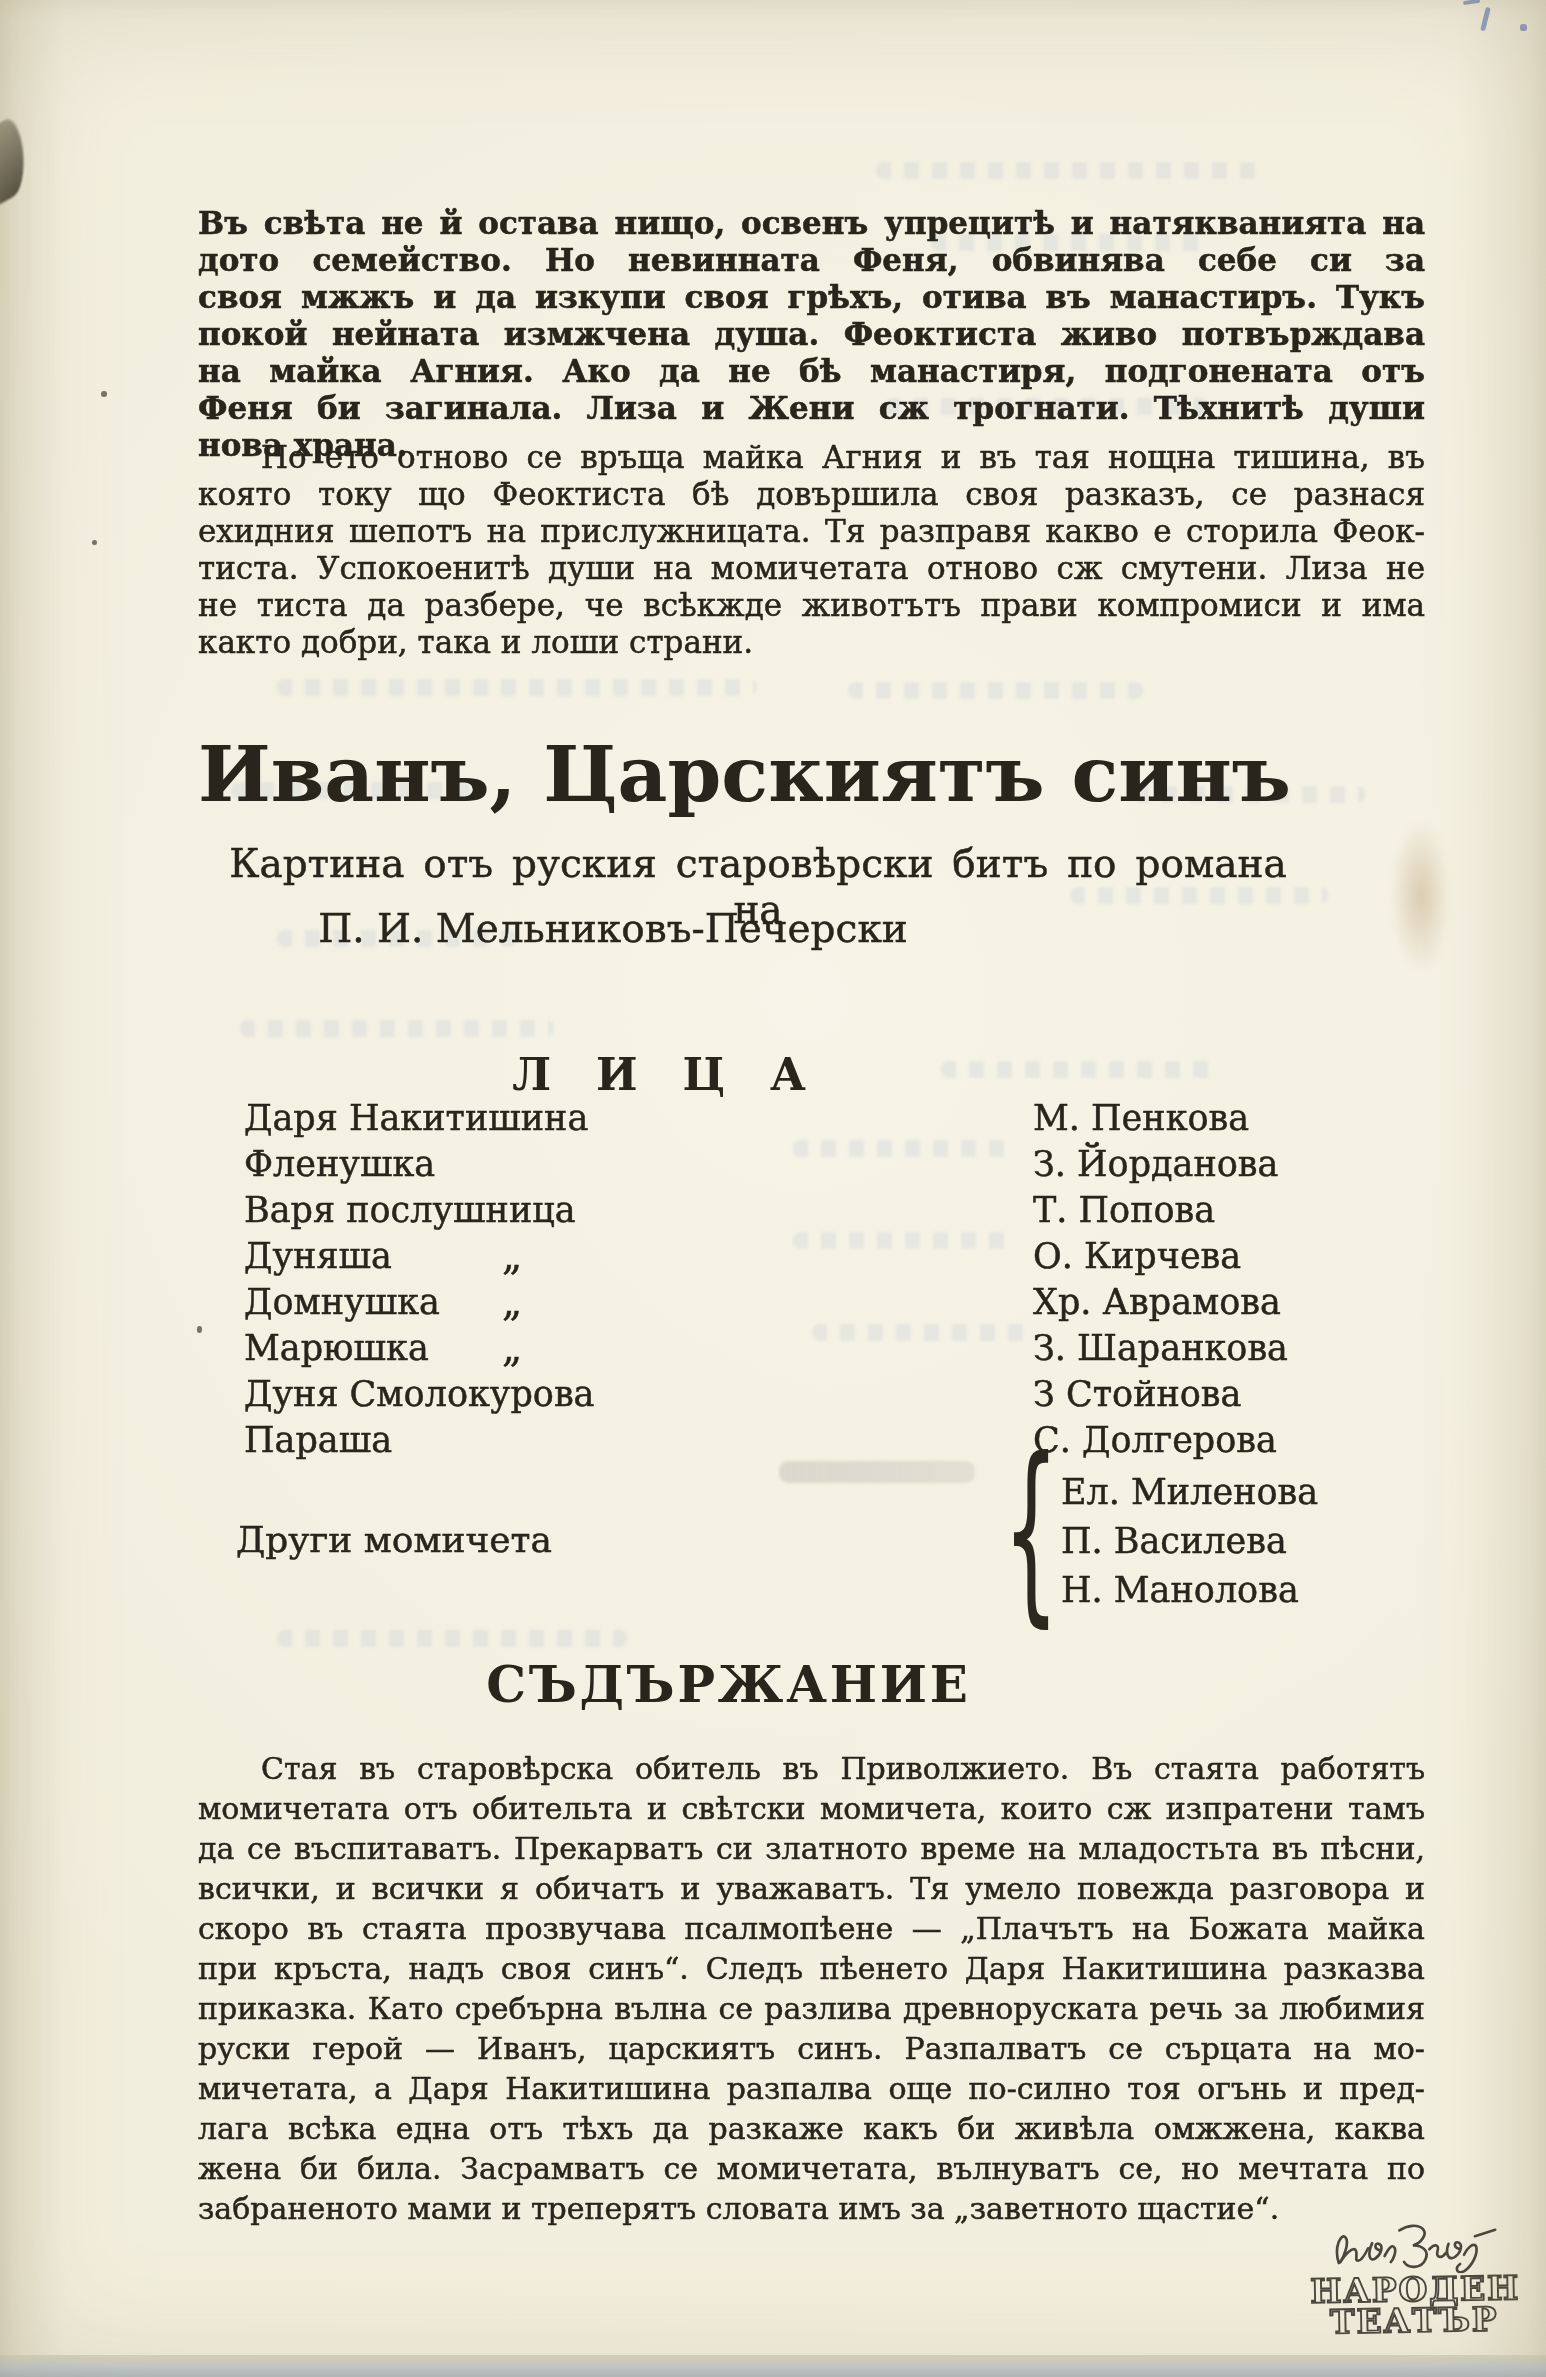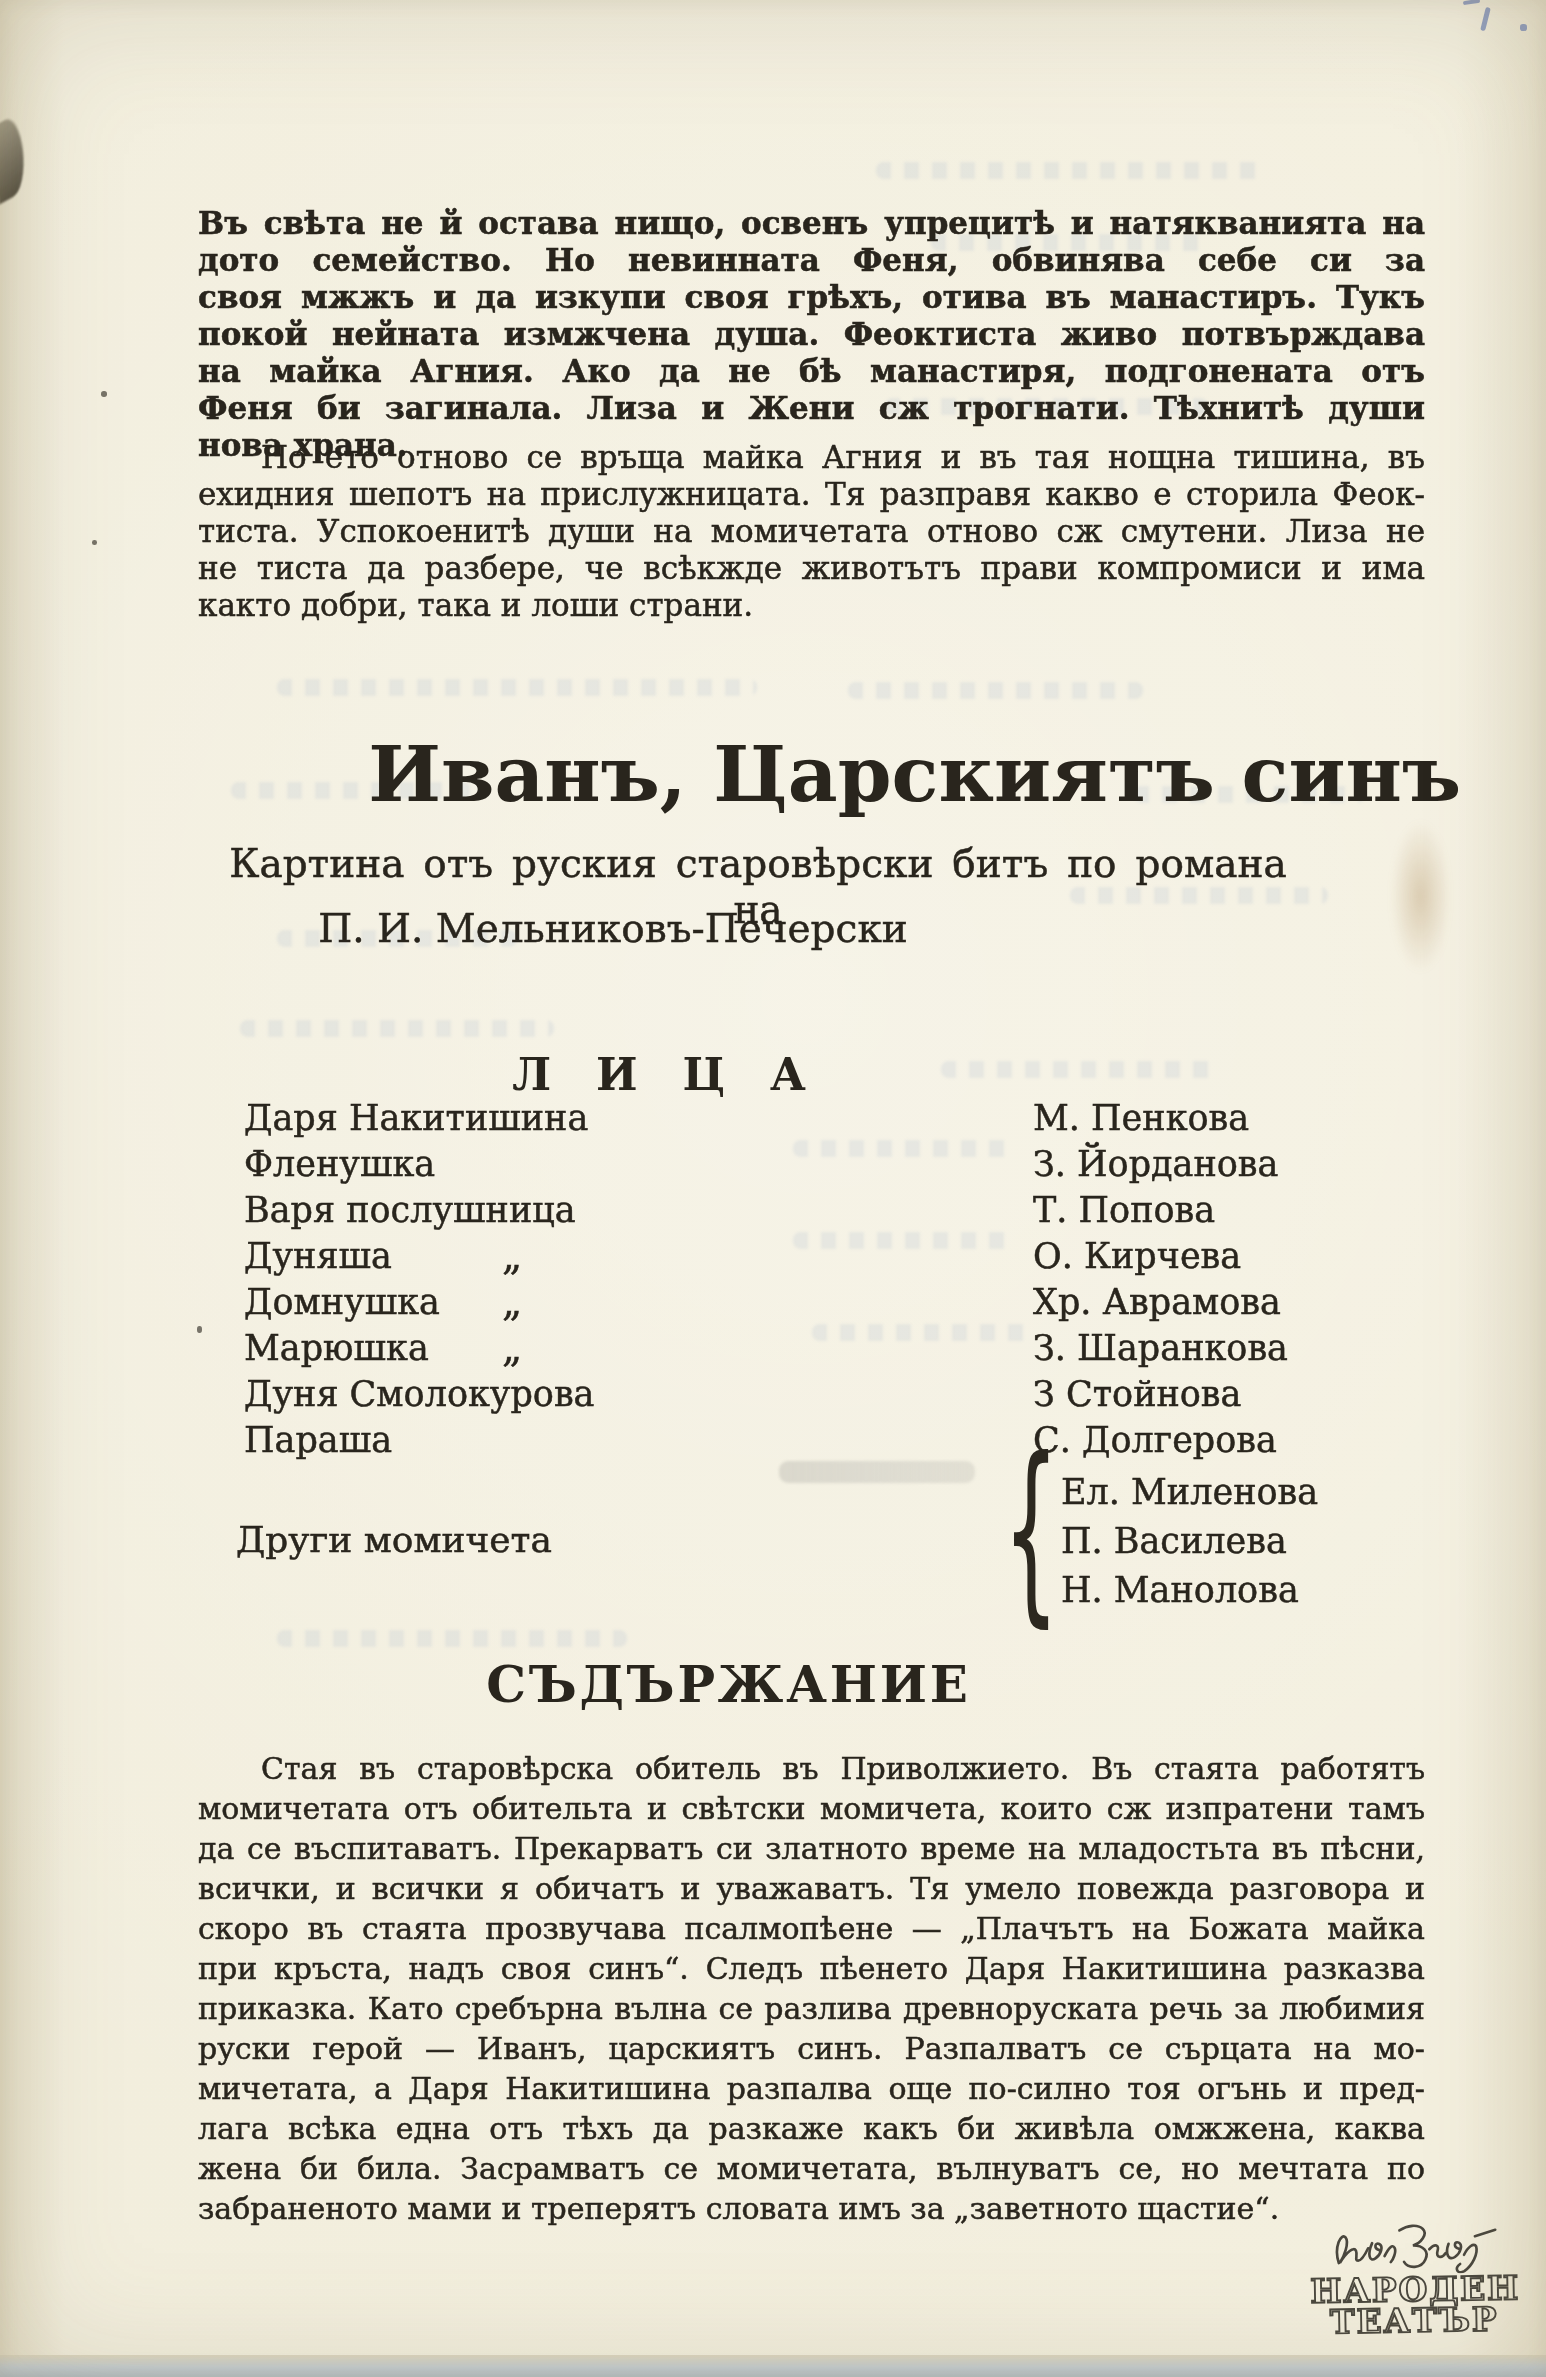--- a/index.html
+++ b/index.html
@@ -28,21 +28,21 @@
     -webkit-text-stroke:0.5px #29251d;
   }
   #p1{top:205px;font-weight:bold;}
   #p2{top:439px;}
   .jline{height:37px;overflow:hidden;text-align:justify;text-align-last:justify;white-space:normal;}
   .jline.last{text-align-last:left;}
   .jline.indent{padding-left:63px;}
 
   .play-title{
     left:198px;top:732px;width:1263px;
-    text-align:right;
+    text-align:left;
     font-size:77px;line-height:85px;font-weight:bold;
     letter-spacing:0px;
   }
   .subtitle1{
     left:198px;top:841px;width:1120px;text-align:center;
     font-size:39px;line-height:46px;word-spacing:6.5px;
     -webkit-text-stroke:0.5px #29251d;
   }
   .subtitle2{
     left:198px;top:906px;width:830px;text-align:center;
@@ -169,20 +169,21 @@
       <div class="jline">Въ свѣта не й остава нищо, освенъ упрецитѣ и натякванията на чуж-</div>
       <div class="jline">дото семейство. Но невинната Феня, обвинява себе си за смъртьта на</div>
       <div class="jline">своя мжжъ и да изкупи своя грѣхъ, отива въ манастиръ. Тукъ намира</div>
       <div class="jline">покой нейната измжчена душа. Феоктиста живо потвърждава думитѣ</div>
       <div class="jline">на майка Агния. Ако да не бѣ манастиря, подгонената отъ сждбата</div>
       <div class="jline">Феня би загинала. Лиза и Жени сж трогнати. Тѣхнитѣ души получаватъ</div>
       <div class="jline last">нова храна.</div>
     </div>
   <div class="abs para" id="p2">
       <div class="jline indent">Но ето отново се връща майка Агния и въ тая нощна тишина, въ</div>
+      <div class="jline">която току що Феоктиста бѣ довършила своя разказъ, се разнася</div>
       <div class="jline">ехидния шепотъ на прислужницата. Тя разправя какво е сторила Феок-</div>
       <div class="jline">тиста. Успокоенитѣ души на момичетата отново сж смутени. Лиза не</div>
       <div class="jline">не тиста да разбере, че всѣкжде животътъ прави компромиси и има</div>
       <div class="jline last">както добри, така и лоши страни.</div>
     </div>
 
   <div class="abs play-title">Иванъ, Царскиятъ синъ</div>
   <div class="abs subtitle1">Картина отъ руския старовѣрски битъ по романа на</div>
   <div class="abs subtitle2">П. И. Мельниковъ-Печерски</div>
 

